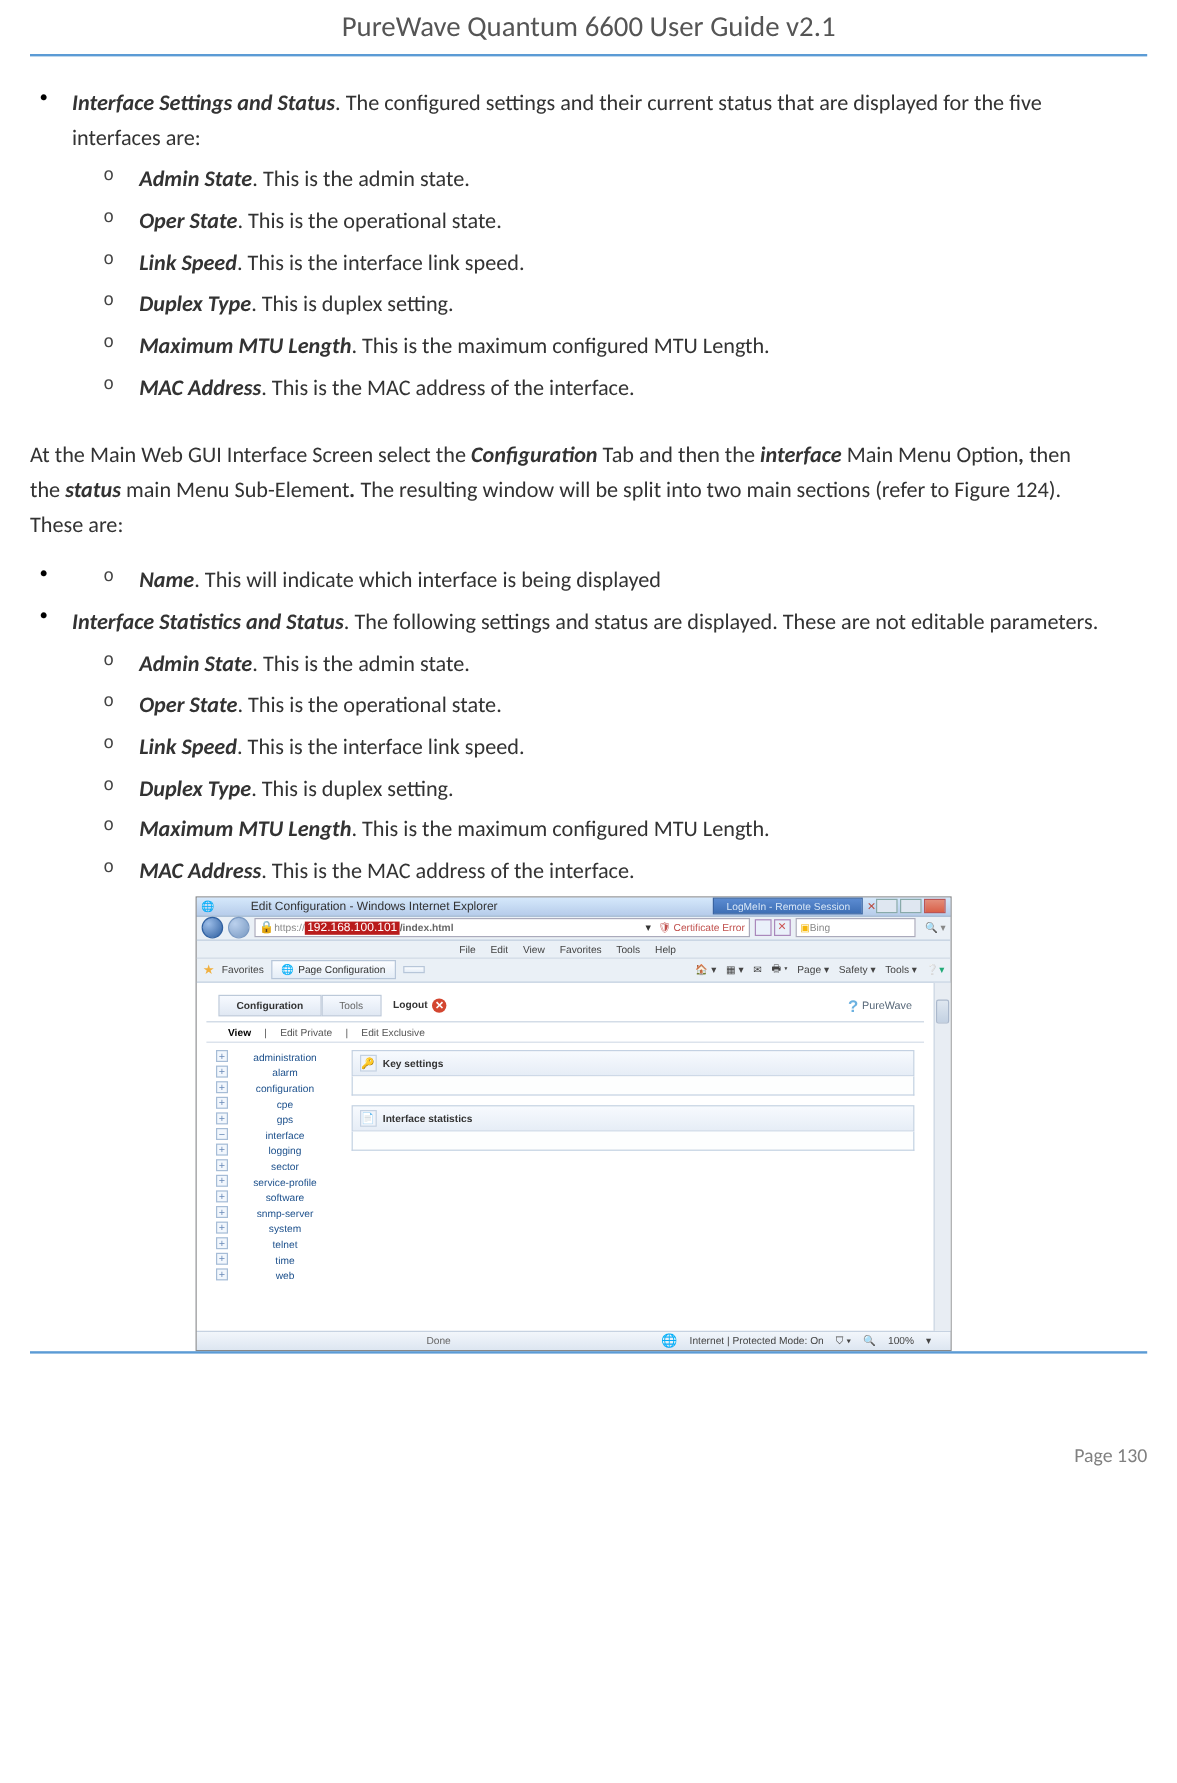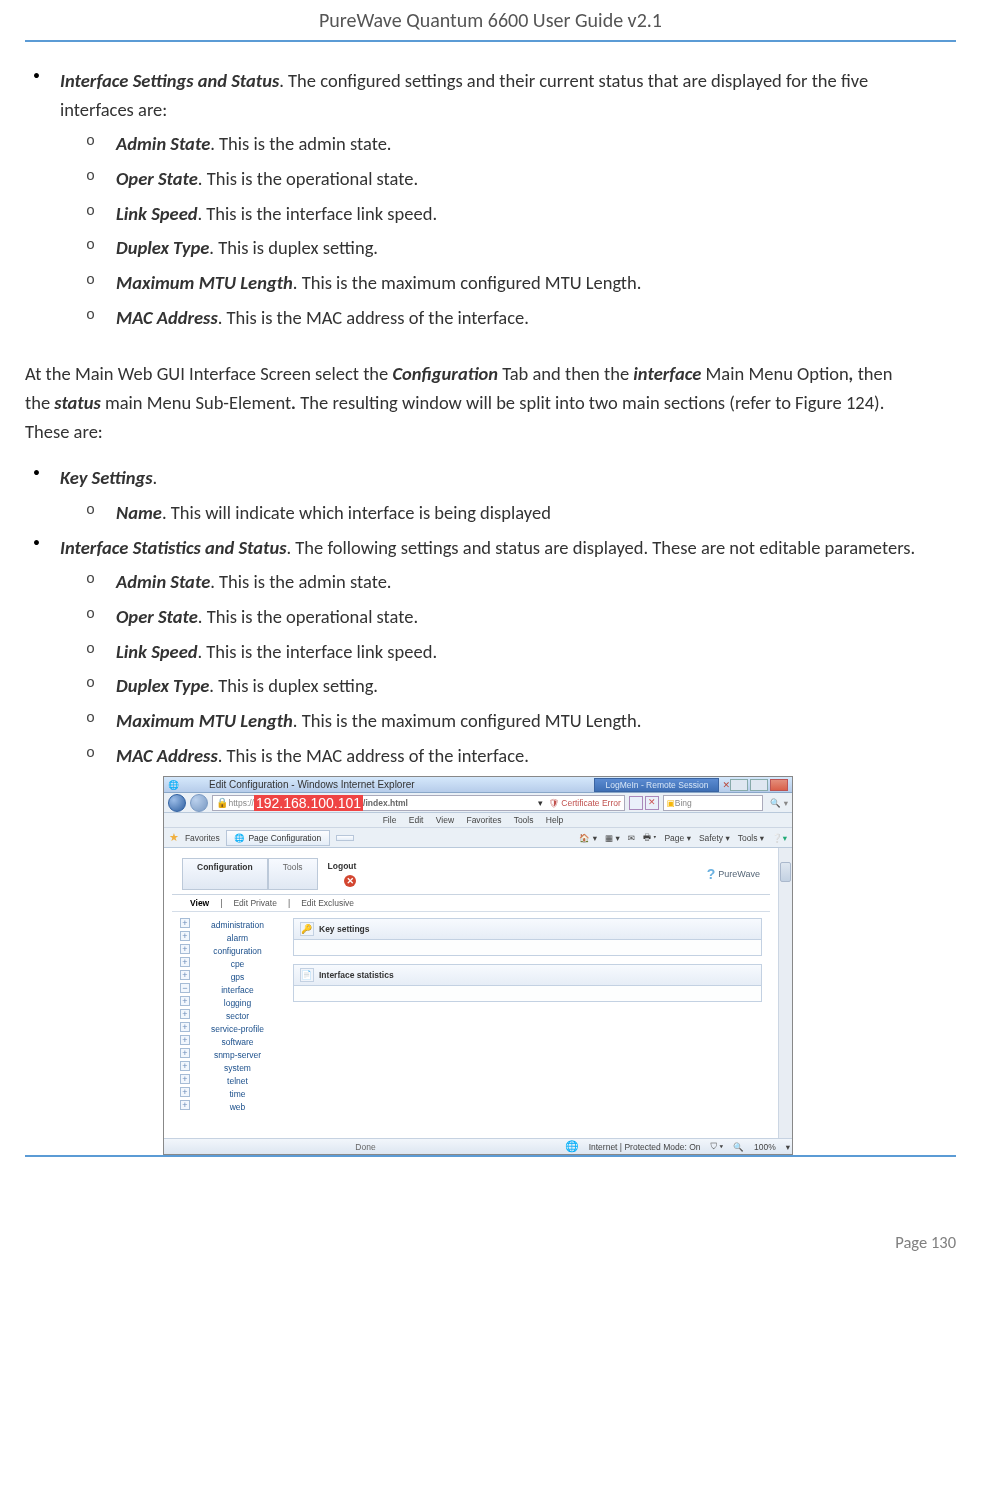--- a/index.html
+++ b/index.html
@@ -7,21 +7,21 @@
       width: 981px;
       font-family: Calibri, "Segoe UI", Arial, sans-serif;
       font-size: 18.5px;
       color: #333;
       padding: 8px 25px 20px 25px;
       background: #fff;
     }
     .header {
       text-align: center;
       color: #555;
-      font-size: 20px;
+      font-size: 24px;
       padding-bottom: 8px;
     }
     .header-rule {
       border: none;
       border-top: 2.5px solid #5b9bd5;
       margin-bottom: 25px;
     }
     .main-content { padding: 0 25px 0 0; }
     ul.level1 { list-style: none; padding-left: 35px; }
     ul.level1 > li { position: relative; margin-bottom: 6px; }
@@ -78,21 +78,21 @@
       width: 18px; height: 18px; border-radius: 50%;
       background: radial-gradient(circle at 30% 30%,#9cbde8,#2e5fa0);
       border: 1px solid #2e5fa0;
     }
     .addr-box {
       display: flex; align-items: center; flex: 1; background: #fff;
       border: 1px solid #aab; height: 16px; padding: 0 3px;
     }
     .addr-https { color: #888; font-size: 8.5px; }
     .addr-url {
-      background: #ef4444; color: #fff; font-size: 14px; padding: 0 2px;
+      background: #b91c1c; color: #fff; font-size: 10px; padding: 0 2px;
     }
     .addr-rest { color: #666; font-size: 8.5px; font-weight: bold; }
     .cert-err {
       display: flex; align-items: center; gap: 2px; font-size: 8.5px;
       color: #c0504d; margin-left: 6px;
     }
     .refresh-stop { display: flex; gap: 2px; margin-left: auto; }
     .sq-btn { width: 14px; height: 14px; border: 1px solid #a8b; background: #eaf0fa; }
     .bing-box {
       display: flex; align-items: center; background: #fff; border: 1px solid #aab;
@@ -129,21 +129,21 @@
     }
     .top-tabs { display: flex; }
     .cfg-tab {
       background: linear-gradient(to bottom,#f7faff,#e0e8f3);
       border: 1px solid #bcc9d9; padding: 3px 14px; font-size: 8.5px;
       font-weight: 700;
     }
     .cfg-tab.inactive { font-weight: 400; color: #666; }
     .logout {
       padding: 3px 10px; font-size: 8.5px; font-weight: 700;
-      display: flex; align-items: flex-end; gap: 4px; flex-direction: column;
+      display: flex; align-items: flex-start; gap: 4px;
     }
     .logout-x {
       display: inline-flex; width: 12px; height: 12px; background: #d34630;
       border-radius: 6px; color: #fff; align-items: center; justify-content: center;
       font-size: 9px; font-weight: 700;
     }
     .pw-logo {
       display: flex; align-items: center; gap: 3px; font-size: 9px; color: #567;
     }
     .pw-q { color: #6bb1e0; font-size: 14px; font-weight: 700; }
@@ -176,21 +176,21 @@
     }
     .panel-icon {
       width: 14px; height: 14px; background: #f0f4fa; border: 1px solid #c3d1e2;
       display: inline-flex; align-items: center; justify-content: center;
       font-size: 9px; color: #7e94b0;
     }
     .panel-body { height: 16px; border: 1px solid #c3d1e2; border-top: none; background: #fdfefe; }
     .fig-status {
       display: flex; align-items: center; height: 16px;
       background: linear-gradient(to bottom,#f2f6fb,#dde6f1);
-      border-top: 1px solid #c6d2e1; font-size: 8.5px; color: #444; padding: 0 2px;
+      border-top: 1px solid #c6d2e1; font-size: 8.5px; color: #444; padding: 0 16px;
     }
     .status-left { flex: 1; color: #666; }
     .status-globe { color: #3a7dc6; font-size: 11px; }
     .status-right { display: flex; align-items: center; gap: 10px; }
     li .li-content { line-height: 1.55; }
   </style>
 </head>
 <body>
 
 <div class="header">
@@ -215,23 +215,20 @@
       </ul>
     </li>
   </ul>
 
   <p class="para">
     <span>At the Main Web GUI Interface Screen select the </span><span class="bi">Configuration</span><span> Tab and then the </span><span class="bi">interface</span><span> Main Menu Option</span><span class="bi">, </span><span>then the </span><span class="bi">status</span><span> main Menu Sub-Element</span><span class="bi">. </span><span>The resulting window will be split into two main sections (refer to </span><span>Figure 124</span><span>). These are:</span>
   </p>
 
   <ul class="level1">
     <li>
-      <div class="li-content">
-        <span class="bi">Key Settings</span><span>.</span>
-      </div>
       <ul class="level2">
         <li><span class="bi">Name</span><span>. This will indicate which interface is being displayed</span></li>
       </ul>
     </li>
     <li>
       <div class="li-content">
         <span class="bi">Interface Statistics and Status</span><span>. The following settings and status are displayed. These are not editable parameters.</span>
       </div>
       <ul class="level2">
         <li><span class="bi">Admin State</span><span>. This is the admin state.</span></li>

